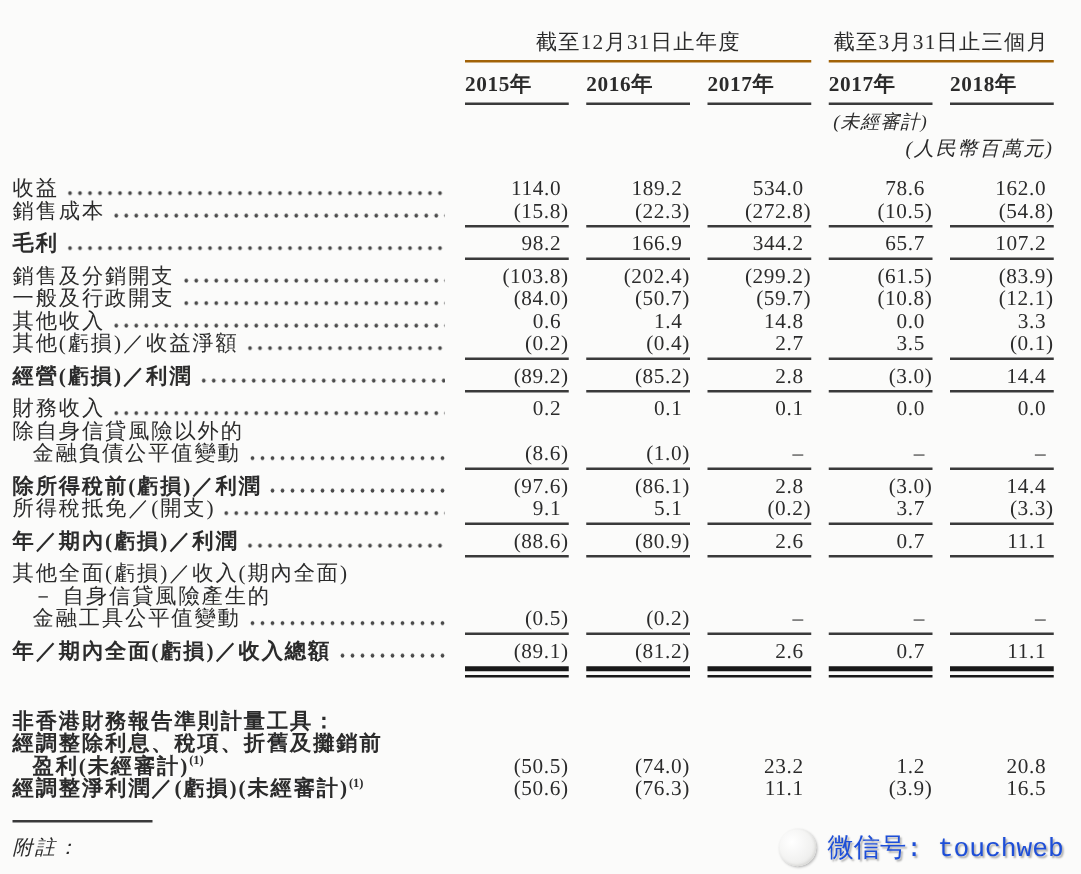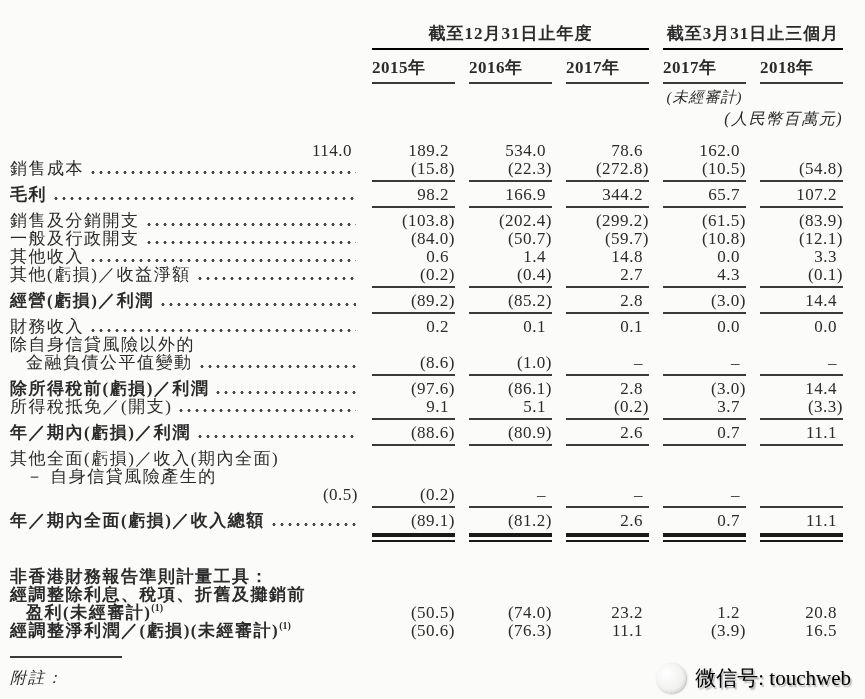--- a/index.html
+++ b/index.html
@@ -19,24 +19,24 @@
   }
   .grid {
     display: grid;
     grid-template-columns: var(--cols);
     column-gap: 14px;
   }
   
   .hdr-groups { margin-bottom: 4px; }
   .group {
     text-align: center;
-    font-weight: 700;
+    font-weight: 400;
     font-size: 17px;
     letter-spacing: 1px;
-    border-bottom: 2px solid #000000;
+    border-bottom: 2px solid #a16207;
     padding-bottom: 3px;
     white-space: nowrap;
   }
   .group-annual  { grid-column: 2 / 5; }
   .group-quarter { grid-column: 5 / 7; }
   .hdr-years { margin-bottom: 2px; }
   .year {
     text-align: left;
     font-weight: 700;
     font-size: 17px;
@@ -92,23 +92,23 @@
   .rulerow.double { margin: 3px 0 6px 0; }
   .rulerow.double .seg { border-top: 4px solid #191919; border-bottom: 2px solid #191919; height: 3px; }
   
   .note-rule { width: 112px; border-top: 2px solid #3a3a3a; margin: 16px 0 10px 0; }
   .note-label { font-style: italic; font-size: 16px; letter-spacing: 2px; }
   
   .watermark {
     position: absolute;
     right: 14px; bottom: 6px;
     display: flex; align-items: center; gap: 9px;
-    font-family: Liberation Serif, serif;
+    font-family: Liberation Mono, monospace;
     font-size: 21px;
-    color: #000000;
+    color: #1d4ed8;
     text-shadow: 1.5px 1.5px 1.5px #ababab, -0.5px -0.5px 1px #e8e8e8;
     white-space: nowrap;
   }
   .wm-icon {
     width: 30px; height: 30px;
     border-radius: 50%;
     background: radial-gradient(circle at 35% 35%, #ffffff 0%, #f2f2f1 55%, #e3e3e1 100%);
     box-shadow: 1px 1px 2px #b8b8b8, inset -1px -1px 2px #d8d8d6;
     flex: 0 0 auto;
   }
@@ -136,20 +136,24 @@
   <div class="grid">
     <div class="unaudited">(未經審計)</div>
   </div>
 
   <div class="grid">
     <div class="unitnote">(人民幣百萬元)</div>
   </div>
 
   <div class="tbody">
       <div class="grid trow">
+      <div class="labelcell">
+        <span class="lbl">收益</span>
+        <span class="leader"></span>
+      </div>
       <div class="val" style="padding-right: 6px;">114.0</div>
       <div class="val" style="padding-right: 6px;">189.2</div>
       <div class="val" style="padding-right: 6px;">534.0</div>
       <div class="val" style="padding-right: 6px;">78.6</div>
       <div class="val" style="padding-right: 6px;">162.0</div>
     </div>
       <div class="grid trow">
       <div class="labelcell">
         <span class="lbl">銷售成本</span>
         <span class="leader"></span>
@@ -221,21 +225,21 @@
       <div class="val" style="padding-right: 6px;">3.3</div>
     </div>
       <div class="grid trow">
       <div class="labelcell">
         <span class="lbl">其他(虧損)／收益淨額</span>
         <span class="leader"></span>
       </div>
       <div class="val">(0.2)</div>
       <div class="val">(0.4)</div>
       <div class="val" style="padding-right: 6px;">2.7</div>
-      <div class="val" style="padding-right: 6px;">4.3</div>
+      <div class="val" style="padding-right: 6px;">3.5</div>
       <div class="val">(0.1)</div>
     </div>
       <div class="rulerow">
         <i></i>
         <i class="seg"></i>
         <i class="seg"></i>
         <i class="seg"></i>
         <i class="seg"></i>
         <i class="seg"></i>
       </div>
@@ -364,20 +368,24 @@
         <span class="lbl">－ 自身信貸風險產生的</span>
 
       </div>
       <div class="val"></div>
       <div class="val"></div>
       <div class="val"></div>
       <div class="val"></div>
       <div class="val"></div>
     </div>
       <div class="grid trow">
+      <div class="labelcell" style="padding-left: 16px;">
+        <span class="lbl">金融工具公平值變動</span>
+        <span class="leader"></span>
+      </div>
       <div class="val">(0.5)</div>
       <div class="val">(0.2)</div>
       <div class="val" style="padding-right: 6px;">–</div>
       <div class="val" style="padding-right: 6px;">–</div>
       <div class="val" style="padding-right: 6px;">–</div>
     </div>
       <div class="rulerow">
         <i></i>
         <i class="seg"></i>
         <i class="seg"></i>

